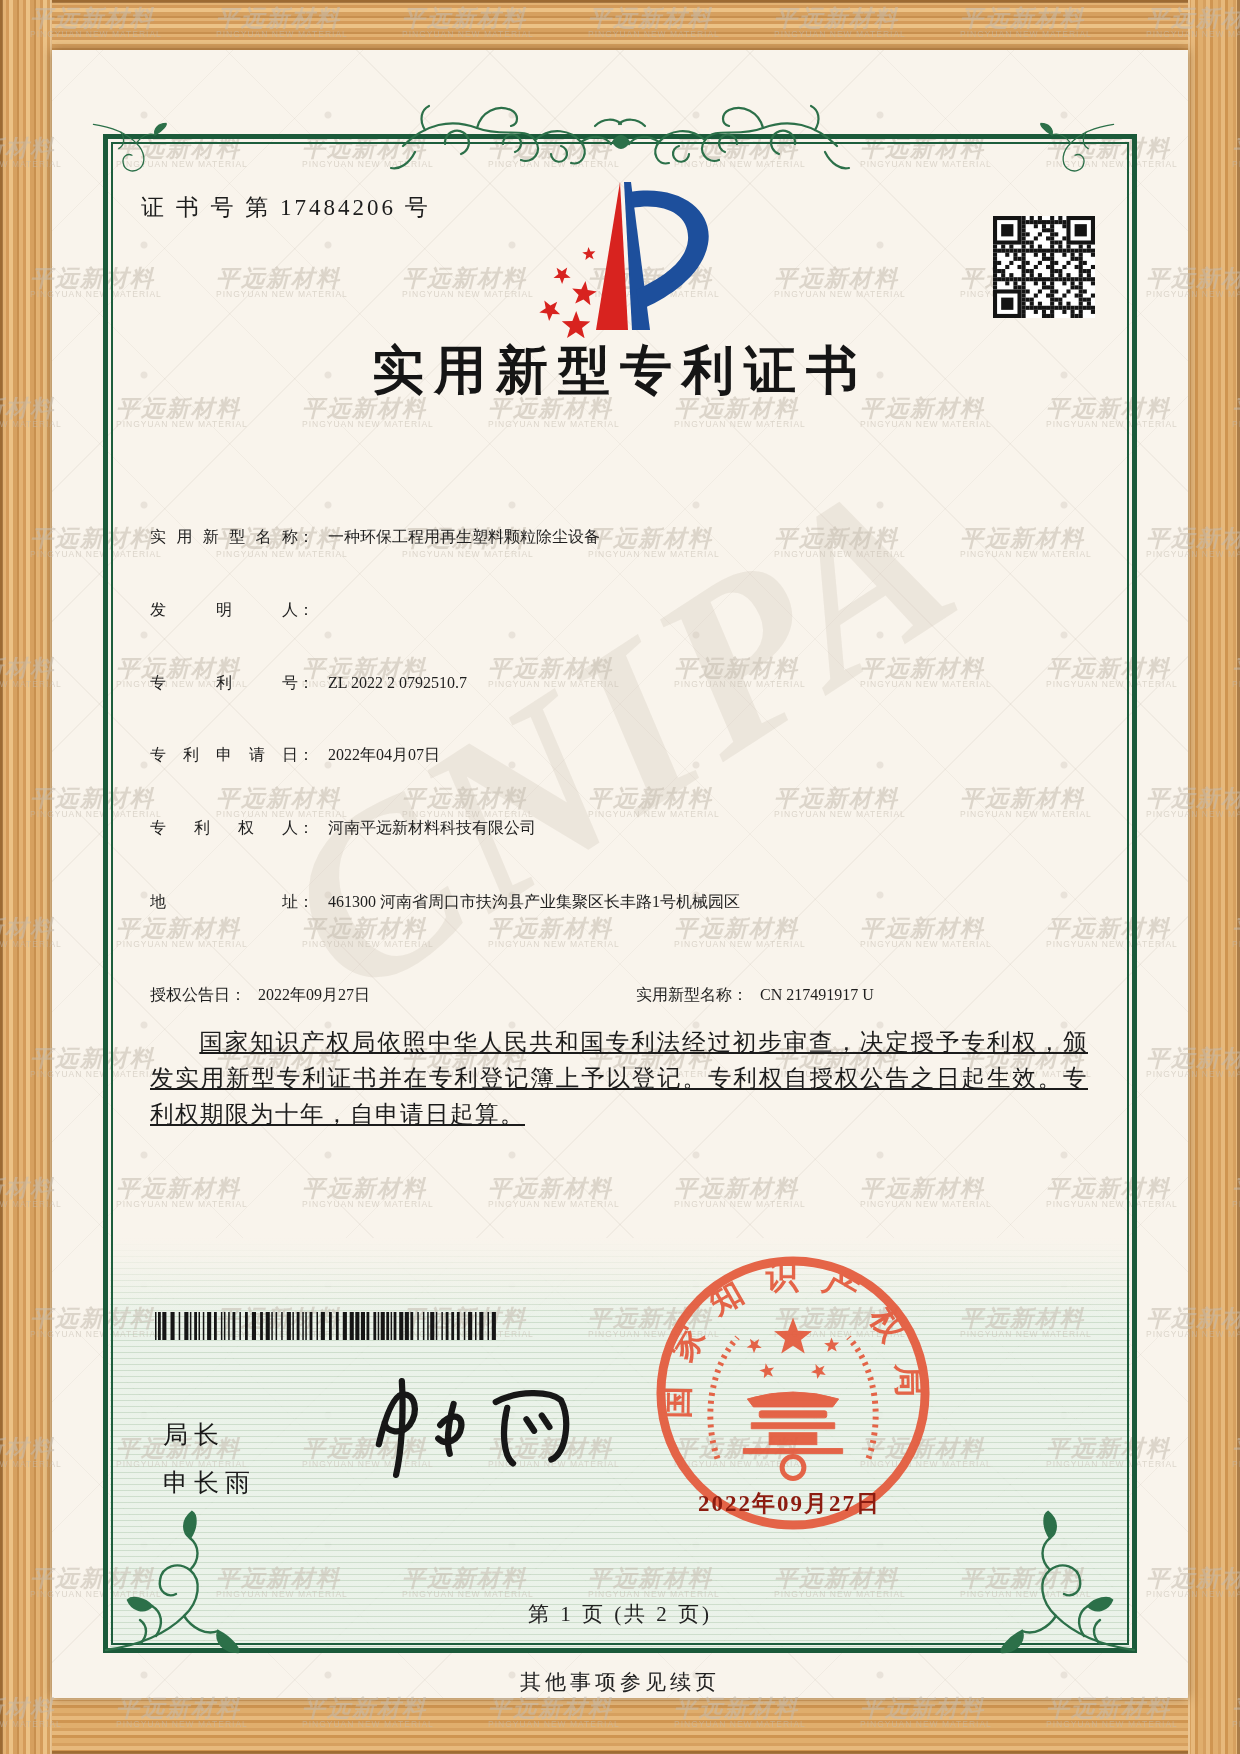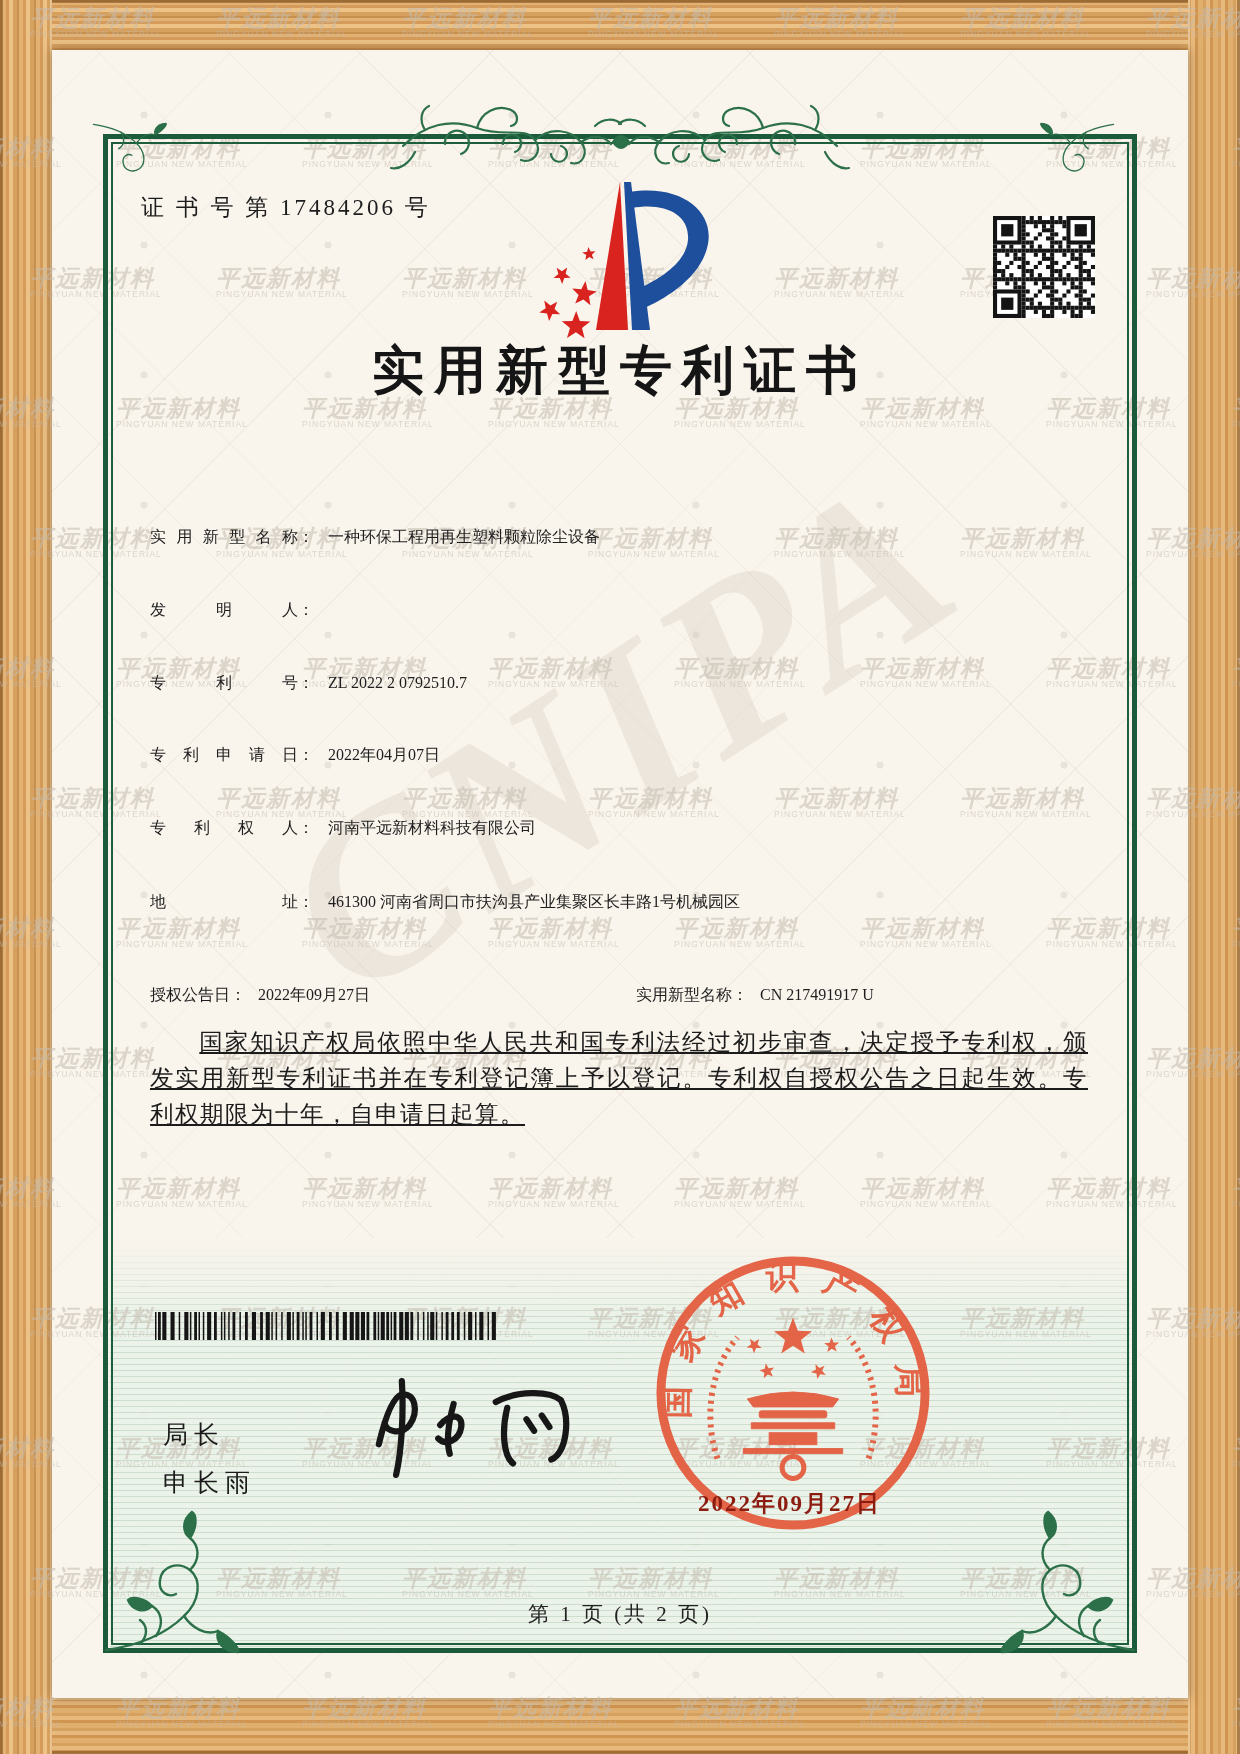--- a/index.html
+++ b/index.html
@@ -1031,13 +1031,14 @@
         <circle cx="142" cy="217" r="11" fill="none" stroke-width="5"></circle>
         <path d="M66,208 C52,168 58,118 86,86" fill="none" stroke-width="6" stroke-dasharray="3 5"></path>
         <path d="M218,208 C232,168 226,118 198,86" fill="none" stroke-width="6" stroke-dasharray="3 5"></path>
       </g>
     </svg>
     <div class="seal-date">2022年09月27日</div>
 
     <div class="pagenum">第 1 页 (共 2 页)</div>
   </div>
 
+  <div class="bottom-note">其他事项参见续页</div>
 </div>
 
 </body></html>

